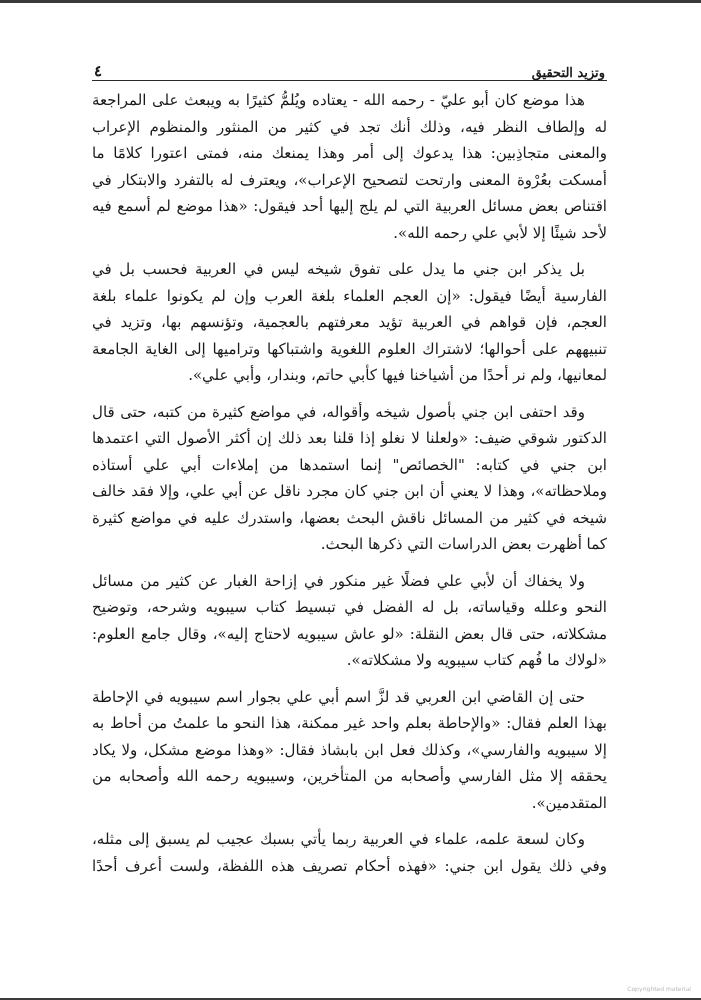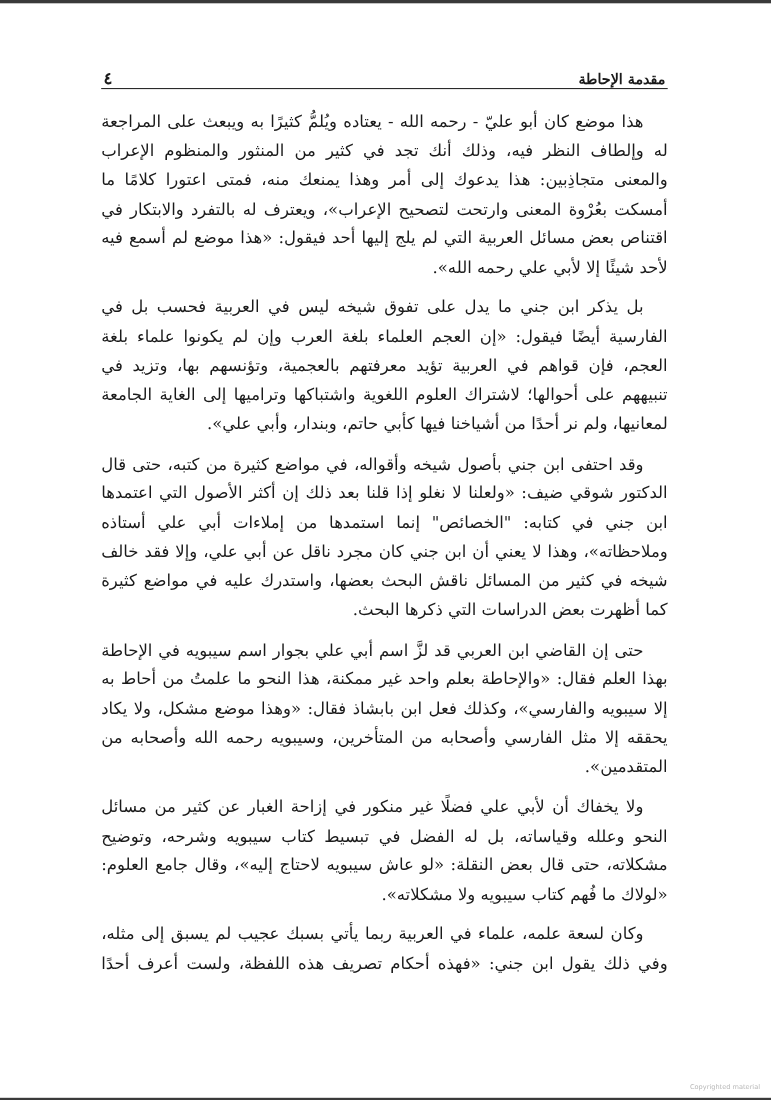--- a/index.html
+++ b/index.html
@@ -11,45 +11,45 @@
   .edge-top { position: absolute; left: 0; top: 0; width: 701px; height: 3px; background: #3a3a3a; }
   .edge-bottom { position: absolute; left: 0; bottom: 0; width: 701px; height: 2px; background: #3a3a3a; }
   .page { position: absolute; left: 92px; top: 58px; width: 515px; }
   .running-head {
     display: flex; justify-content: space-between; align-items: flex-end;
     direction: rtl; height: 22px; padding: 0 2px;
     border-bottom: 1.5px solid #2a2a2a;
   }
   .running-title { font-size: 13px; font-weight: bold; }
   .page-number { font-size: 15px; font-weight: bold; }
-  .body-text { direction: rtl; text-align: justify; margin-top: 16px; }
+  .body-text { direction: rtl; text-align: justify; margin-top: 6px; }
   .para {
     margin: 0 0 10px 0; font-size: 15px; line-height: 26.5px;
     text-indent: 22px; text-align-last: right;
   }
   .copyright {
     position: absolute; right: 10px; bottom: 8px;
     font-family: "DejaVu Sans", sans-serif; font-size: 6px; color: #b8b8b8;
   }
 </style>
 </head>
 <body>
 
 <div class="edge-top"></div>
 
 <div class="page">
   <div class="running-head">
-    <span class="running-title">مقدمة الإحاطة</span>
+    <span class="running-title">وتزيد التحقيق</span>
     <span class="page-number">٤</span>
   </div>
 
   <div class="body-text">
     <p class="para">هذا موضع كان أبو عليّ - رحمه الله - يعتاده ويُلمُّ كثيرًا به ويبعث على المراجعة له وإلطاف النظر فيه، وذلك أنك تجد في كثير من المنثور والمنظوم الإعراب والمعنى متجاذِبين: هذا يدعوك إلى أمر وهذا يمنعك منه، فمتى اعتورا كلامًا ما أمسكت بعُرْوة المعنى وارتحت لتصحيح الإعراب»، ويعترف له بالتفرد والابتكار في اقتناص بعض مسائل العربية التي لم يلج إليها أحد فيقول: «هذا موضع لم أسمع فيه لأحد شيئًا إلا لأبي علي رحمه الله».</p>
     <p class="para">بل يذكر ابن جني ما يدل على تفوق شيخه ليس في العربية فحسب بل في الفارسية أيضًا فيقول: «إن العجم العلماء بلغة العرب وإن لم يكونوا علماء بلغة العجم، فإن قواهم في العربية تؤيد معرفتهم بالعجمية، وتؤنسهم بها، وتزيد في تنبيههم على أحوالها؛ لاشتراك العلوم اللغوية واشتباكها وتراميها إلى الغاية الجامعة لمعانيها، ولم نر أحدًا من أشياخنا فيها كأبي حاتم، وبندار، وأبي علي».</p>
     <p class="para">وقد احتفى ابن جني بأصول شيخه وأقواله، في مواضع كثيرة من كتبه، حتى قال الدكتور شوقي ضيف: «ولعلنا لا نغلو إذا قلنا بعد ذلك إن أكثر الأصول التي اعتمدها ابن جني في كتابه: "الخصائص" إنما استمدها من إملاءات أبي علي أستاذه وملاحظاته»، وهذا لا يعني أن ابن جني كان مجرد ناقل عن أبي علي، وإلا فقد خالف شيخه في كثير من المسائل ناقش البحث بعضها، واستدرك عليه في مواضع كثيرة كما أظهرت بعض الدراسات التي ذكرها البحث.</p>
+    <p class="para">ولا يخفاك أن لأبي علي فضلًا غير منكور في إزاحة الغبار عن كثير من مسائل النحو وعلله وقياساته، بل له الفضل في تبسيط كتاب سيبويه وشرحه، وتوضيح مشكلاته، حتى قال بعض النقلة: «لو عاش سيبويه لاحتاج إليه»، وقال جامع العلوم: «لولاك ما فُهم كتاب سيبويه ولا مشكلاته».</p>
     <p class="para">حتى إن القاضي ابن العربي قد لزَّ اسم أبي علي بجوار اسم سيبويه في الإحاطة بهذا العلم فقال: «والإحاطة بعلم واحد غير ممكنة، هذا النحو ما علمتُ من أحاط به إلا سيبويه والفارسي»، وكذلك فعل ابن بابشاذ فقال: «وهذا موضع مشكل، ولا يكاد يحققه إلا مثل الفارسي وأصحابه من المتأخرين، وسيبويه رحمه الله وأصحابه من المتقدمين».</p>
-    <p class="para">ولا يخفاك أن لأبي علي فضلًا غير منكور في إزاحة الغبار عن كثير من مسائل النحو وعلله وقياساته، بل له الفضل في تبسيط كتاب سيبويه وشرحه، وتوضيح مشكلاته، حتى قال بعض النقلة: «لو عاش سيبويه لاحتاج إليه»، وقال جامع العلوم: «لولاك ما فُهم كتاب سيبويه ولا مشكلاته».</p>
     <p class="para" style="text-align-last: justify;">وكان لسعة علمه، علماء في العربية ربما يأتي بسبك عجيب لم يسبق إلى مثله، وفي ذلك يقول ابن جني: «فهذه أحكام تصريف هذه اللفظة، ولست أعرف أحدًا</p>
   </div>
 </div>
 
 <div class="copyright">Copyrighted material</div>
 <div class="edge-bottom"></div>
 
 </body></html>

